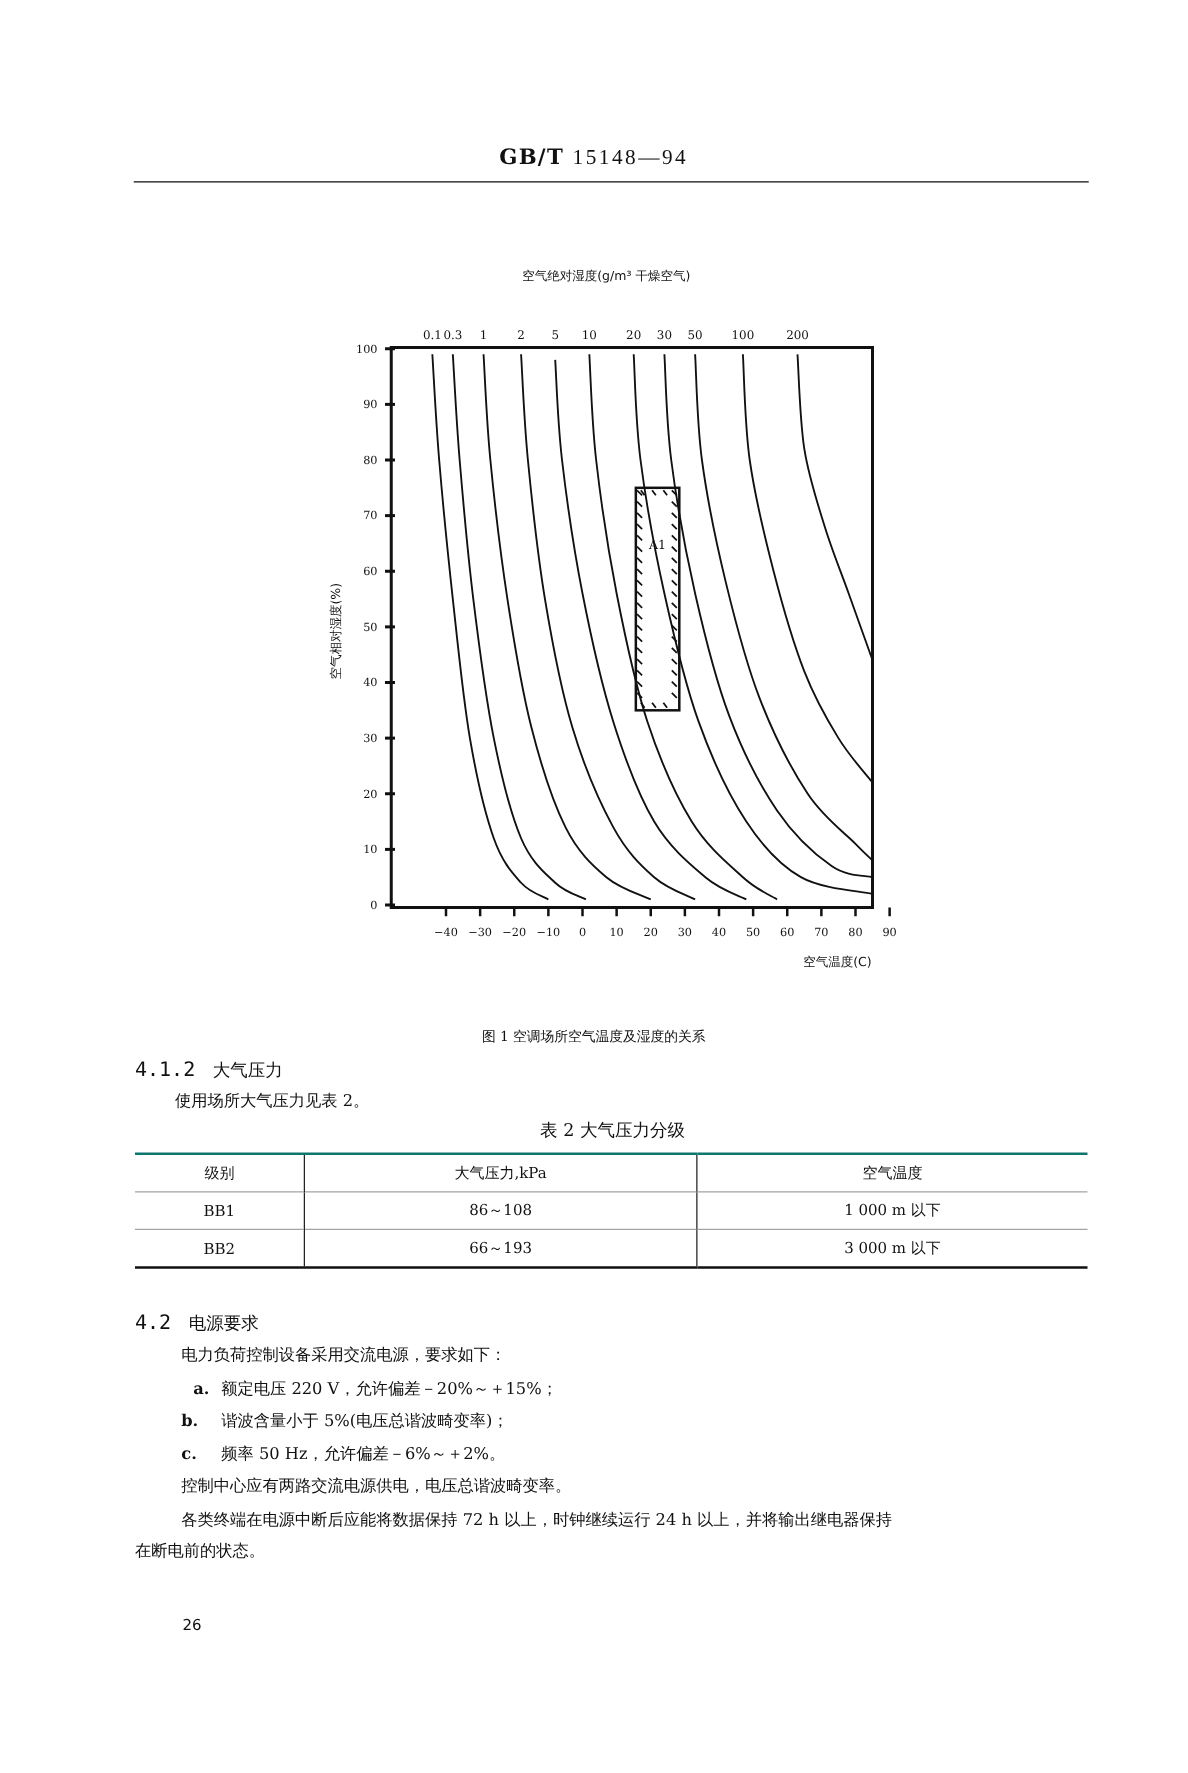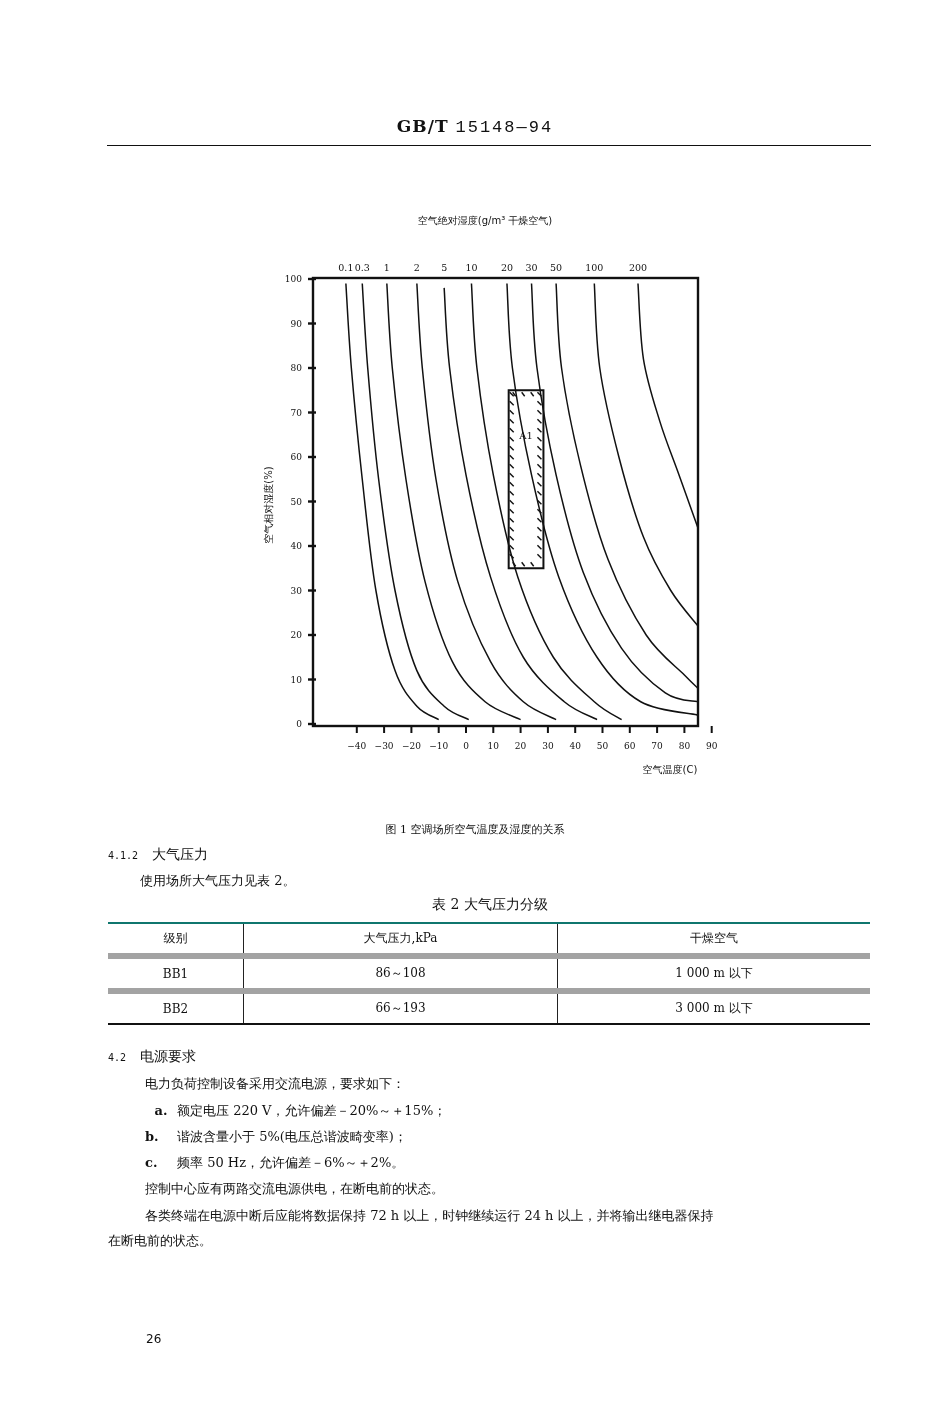--- a/index.html
+++ b/index.html
@@ -5,47 +5,47 @@
   html, body { margin: 0; padding: 0; background: #ffffff; }
   body {
     width: 950px; height: 1418px; position: relative; overflow: hidden;
     font-family: "DejaVu Serif", "Liberation Serif", serif; color: #111;
   }
   .abs { position: absolute; }
   .header-title {
     left: 0; width: 950px; top: 116px; text-align: center;
     font-size: 17px; font-weight: bold; letter-spacing: 1px;
   }
-  .header-title .std { font-family: Liberation Mono, monospace; font-weight: normal; letter-spacing: 2px; }
+  .header-title .std { font-family: Liberation Serif, serif; font-weight: normal; letter-spacing: 2px; }
   .header-rule { left: 107px; top: 145px; width: 764px; height: 0; border-top: 1.6px solid #111; }
 
   .chart-svg { left: 0; top: 0; }
   .fig-caption { left: 0; width: 950px; top: 822px; text-align: center; font-size: 11px; }
 
   .sec { font-size: 14px; }
-  .sec-num { font-family: "DejaVu Sans Mono", monospace; font-size: 10px; margin-right: 14px; }
+  .sec-num { font-family: "DejaVu Sans Mono", monospace; font-size: 16px; margin-right: 14px; }
   .para { font-size: 13px; }
   .tbl-title { left: 0; width: 980px; top: 896px; text-align: center; font-size: 14px; }
 
   table.t2 {
     position: absolute; left: 108px; top: 922px; width: 762px;
     border-collapse: collapse; font-size: 12px;
   }
   table.t2 td, table.t2 th {
     border-left: 1px solid #222; height: 29px; text-align: center; font-weight: normal;
-    border-top: 6px solid #a3a3a3; padding: 0;
+    border-top: 1px solid #a3a3a3; padding: 0;
   }
   table.t2 tr > *:first-child { border-left: none; }
   table.t2 tr:first-child > * { border-top: 2px solid #0f766e; }
   table.t2 tr:last-child > * { border-bottom: 2px solid #111; }
   table.t2 .c1 { width: 135px; }
   table.t2 .c2 { width: 313px; }
 
   .list-label { display: inline-block; width: 32px; font-weight: bold; }
-  .page-num { left: 146px; top: 1293px; font-size: 12px; font-family: "DejaVu Sans", sans-serif; margin-top: 39px; }
+  .page-num { left: 146px; top: 1293px; font-size: 12px; font-family: "DejaVu Sans", sans-serif; }
 </style>
 </head>
 <body>
 
 <div class="abs header-title">
   <span>GB/T</span>
   <span class="std">15148—94</span>
 </div>
 <div class="abs header-rule"></div>
 
@@ -202,21 +202,21 @@
   <span class="sec-num">4.1.2</span><span>大气压力</span>
 </div>
 <div class="abs para" style="left:140px; top:872px;">使用场所大气压力见表 2。</div>
 
 <div class="abs tbl-title">表 2   大气压力分级</div>
 <table class="t2">
   <tbody>
       <tr>
     <th class="c1">级别</th>
     <th class="c2">大气压力,kPa</th>
-    <th>干燥空气</th>
+    <th>空气温度</th>
   </tr>
   <tr>
     <td>BB1</td>
     <td>86～108</td>
     <td>1 000 m 以下</td>
   </tr>
   <tr>
     <td>BB2</td>
     <td>66～193</td>
     <td>3 000 m 以下</td>
@@ -230,17 +230,17 @@
 <div class="abs para" style="left:145px; top:1075px;">电力负荷控制设备采用交流电源，要求如下：</div>
 <div class="abs para" style="left:145px; top:1102px;text-align:center;">
   <span class="list-label">a.</span><span>额定电压 220 V，允许偏差－20%～＋15%；</span>
 </div>
 <div class="abs para" style="left:145px; top:1128px;">
   <span class="list-label">b.</span><span>谐波含量小于 5%(电压总谐波畸变率)；</span>
 </div>
 <div class="abs para" style="left:145px; top:1154px;">
   <span class="list-label">c.</span><span>频率 50 Hz，允许偏差－6%～＋2%。</span>
 </div>
-<div class="abs para" style="left:145px; top:1180px;">控制中心应有两路交流电源供电，在断电前的状态。</div>
+<div class="abs para" style="left:145px; top:1180px;">控制中心应有两路交流电源供电，电压总谐波畸变率。</div>
 <div class="abs para" style="left:145px; top:1207px;text-align:center;">各类终端在电源中断后应能将数据保持 72 h 以上，时钟继续运行 24 h 以上，并将输出继电器保持</div>
 <div class="abs para" style="left:108px; top:1232px;">在断电前的状态。</div>
 
 <div class="abs page-num">26</div>
 
 </body></html>

